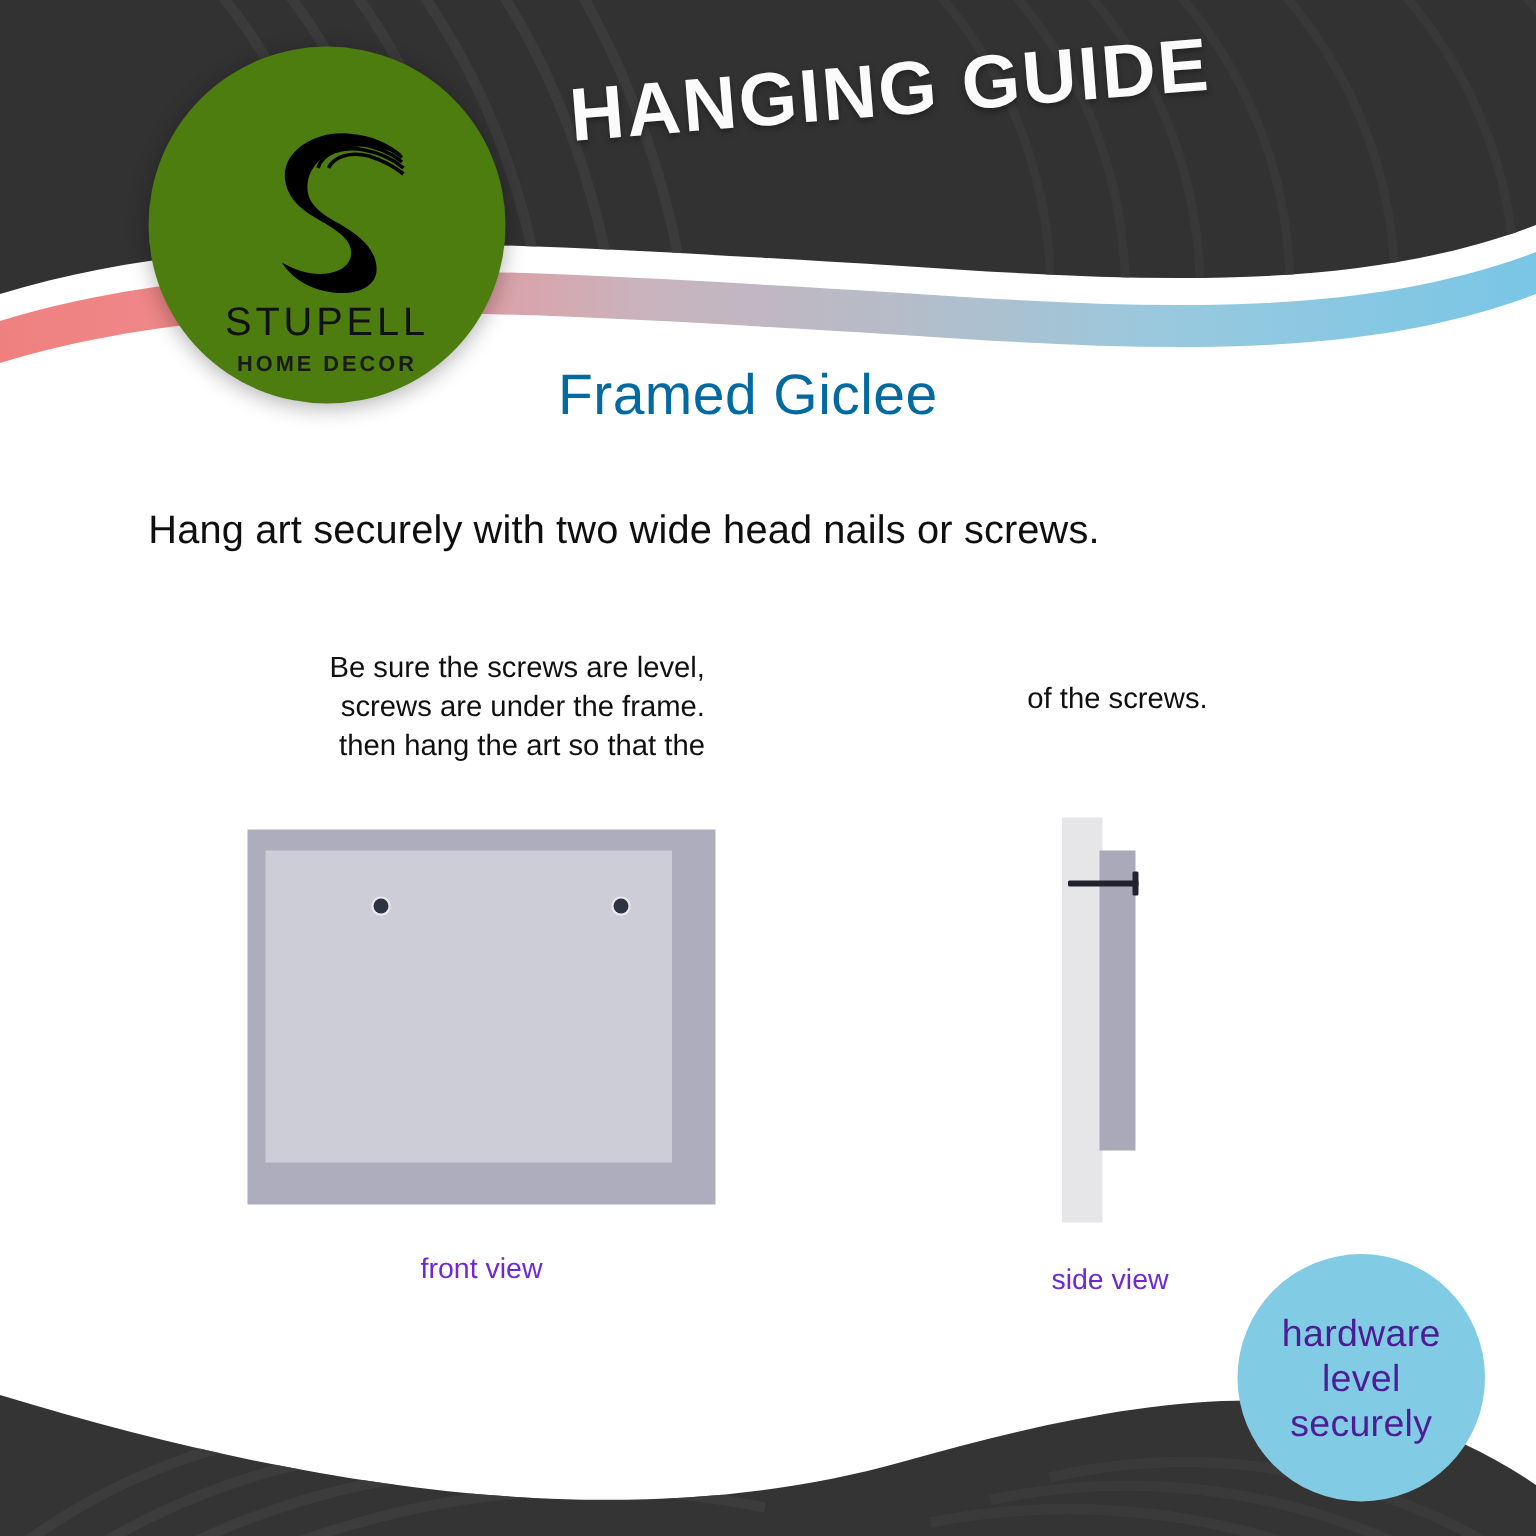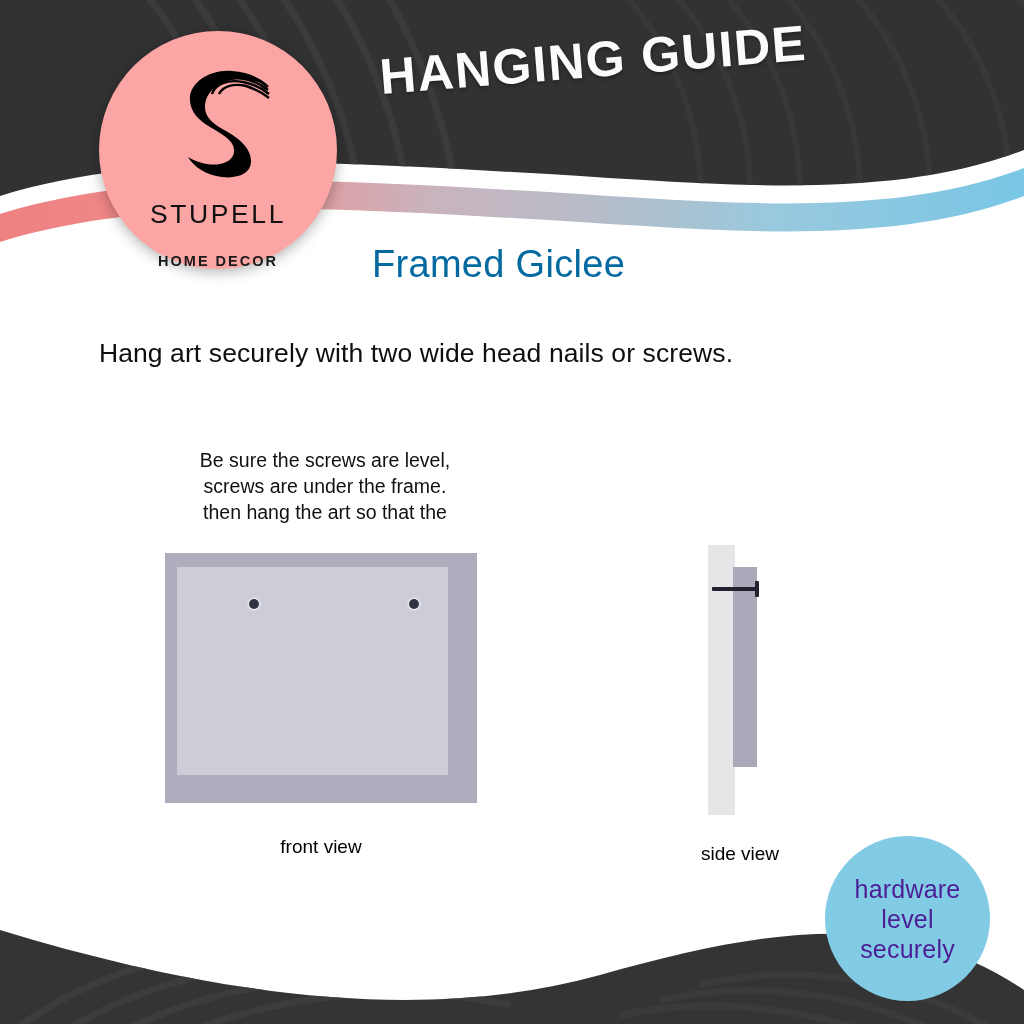--- a/index.html
+++ b/index.html
@@ -19,24 +19,24 @@
 
   
   .wave-layer{position:absolute;left:0;top:0;width:1024px;height:1024px;pointer-events:none;}
 
   
   .logo-badge{
     position:absolute;
     left:99px;top:31px;
     width:238px;height:238px;
     border-radius:50%;
-    background:#fca5a5;
+    background:#4d7c0f;
     box-shadow:0 3px 14px rgba(0,0,0,.30);
     display:flex;flex-direction:column;
-    align-items:center;justify-content:space-between;
+    align-items:center;justify-content:center;
     z-index:6;
   }
   .logo-mark{width:120px;height:118px;margin-top:30px;}
   .logo-word{
     font-size:26.5px;letter-spacing:2.6px;
     color:#111111;font-weight:400;
     margin-top:2px;
     font-family:"Liberation Sans", sans-serif;
   }
   .logo-sub{
@@ -85,21 +85,21 @@
   }
 
   
   .caption{
     position:absolute;
     font-size:19.5px;
     line-height:26px;
     color:#101010;
     z-index:4;
   }
-  .caption-left{left:180px;top:447px;width:290px;text-align:center;}
+  .caption-left{left:180px;top:432px;width:290px;text-align:right;}
   .caption-right{left:600px;top:453px;width:290px;text-align:center;}
 
   
   .front-view{
     position:absolute;
     left:165px;top:553px;
     width:312px;height:250px;
     background:#adadbd;
     z-index:3;
   }
@@ -150,21 +150,21 @@
     left:60px;top:36px;
     width:4px;height:16px;
     background:#22222e;
     border-radius:1px;
   }
 
   
   .view-label{
     position:absolute;
     font-size:19px;
-    color:#000000;
+    color:#6d28d9;
     z-index:4;
     white-space:nowrap;
   }
   .label-front{left:165px;top:836px;width:312px;text-align:center;}
   .label-side{left:650px;top:843px;width:180px;text-align:center;}
 
   
   .hw-badge{
     position:absolute;
     left:825px;top:836px;
@@ -286,20 +286,21 @@
 
   <div class="main-instruction">Hang art securely with two wide head nails or screws.</div>
 
   <div class="caption caption-left">
     <div>Be sure the screws are level,</div>
     <div>screws are under the frame.</div>
     <div>then hang the art so that the</div>
   </div>
 
   <div class="caption caption-right">
+    <div>of the screws.</div>
   </div>
 
   <div class="front-view">
     <div class="front-view-inner">
       <div class="screw-dot left"></div>
       <div class="screw-dot right"></div>
     </div>
   </div>
 
   <div class="side-view">

